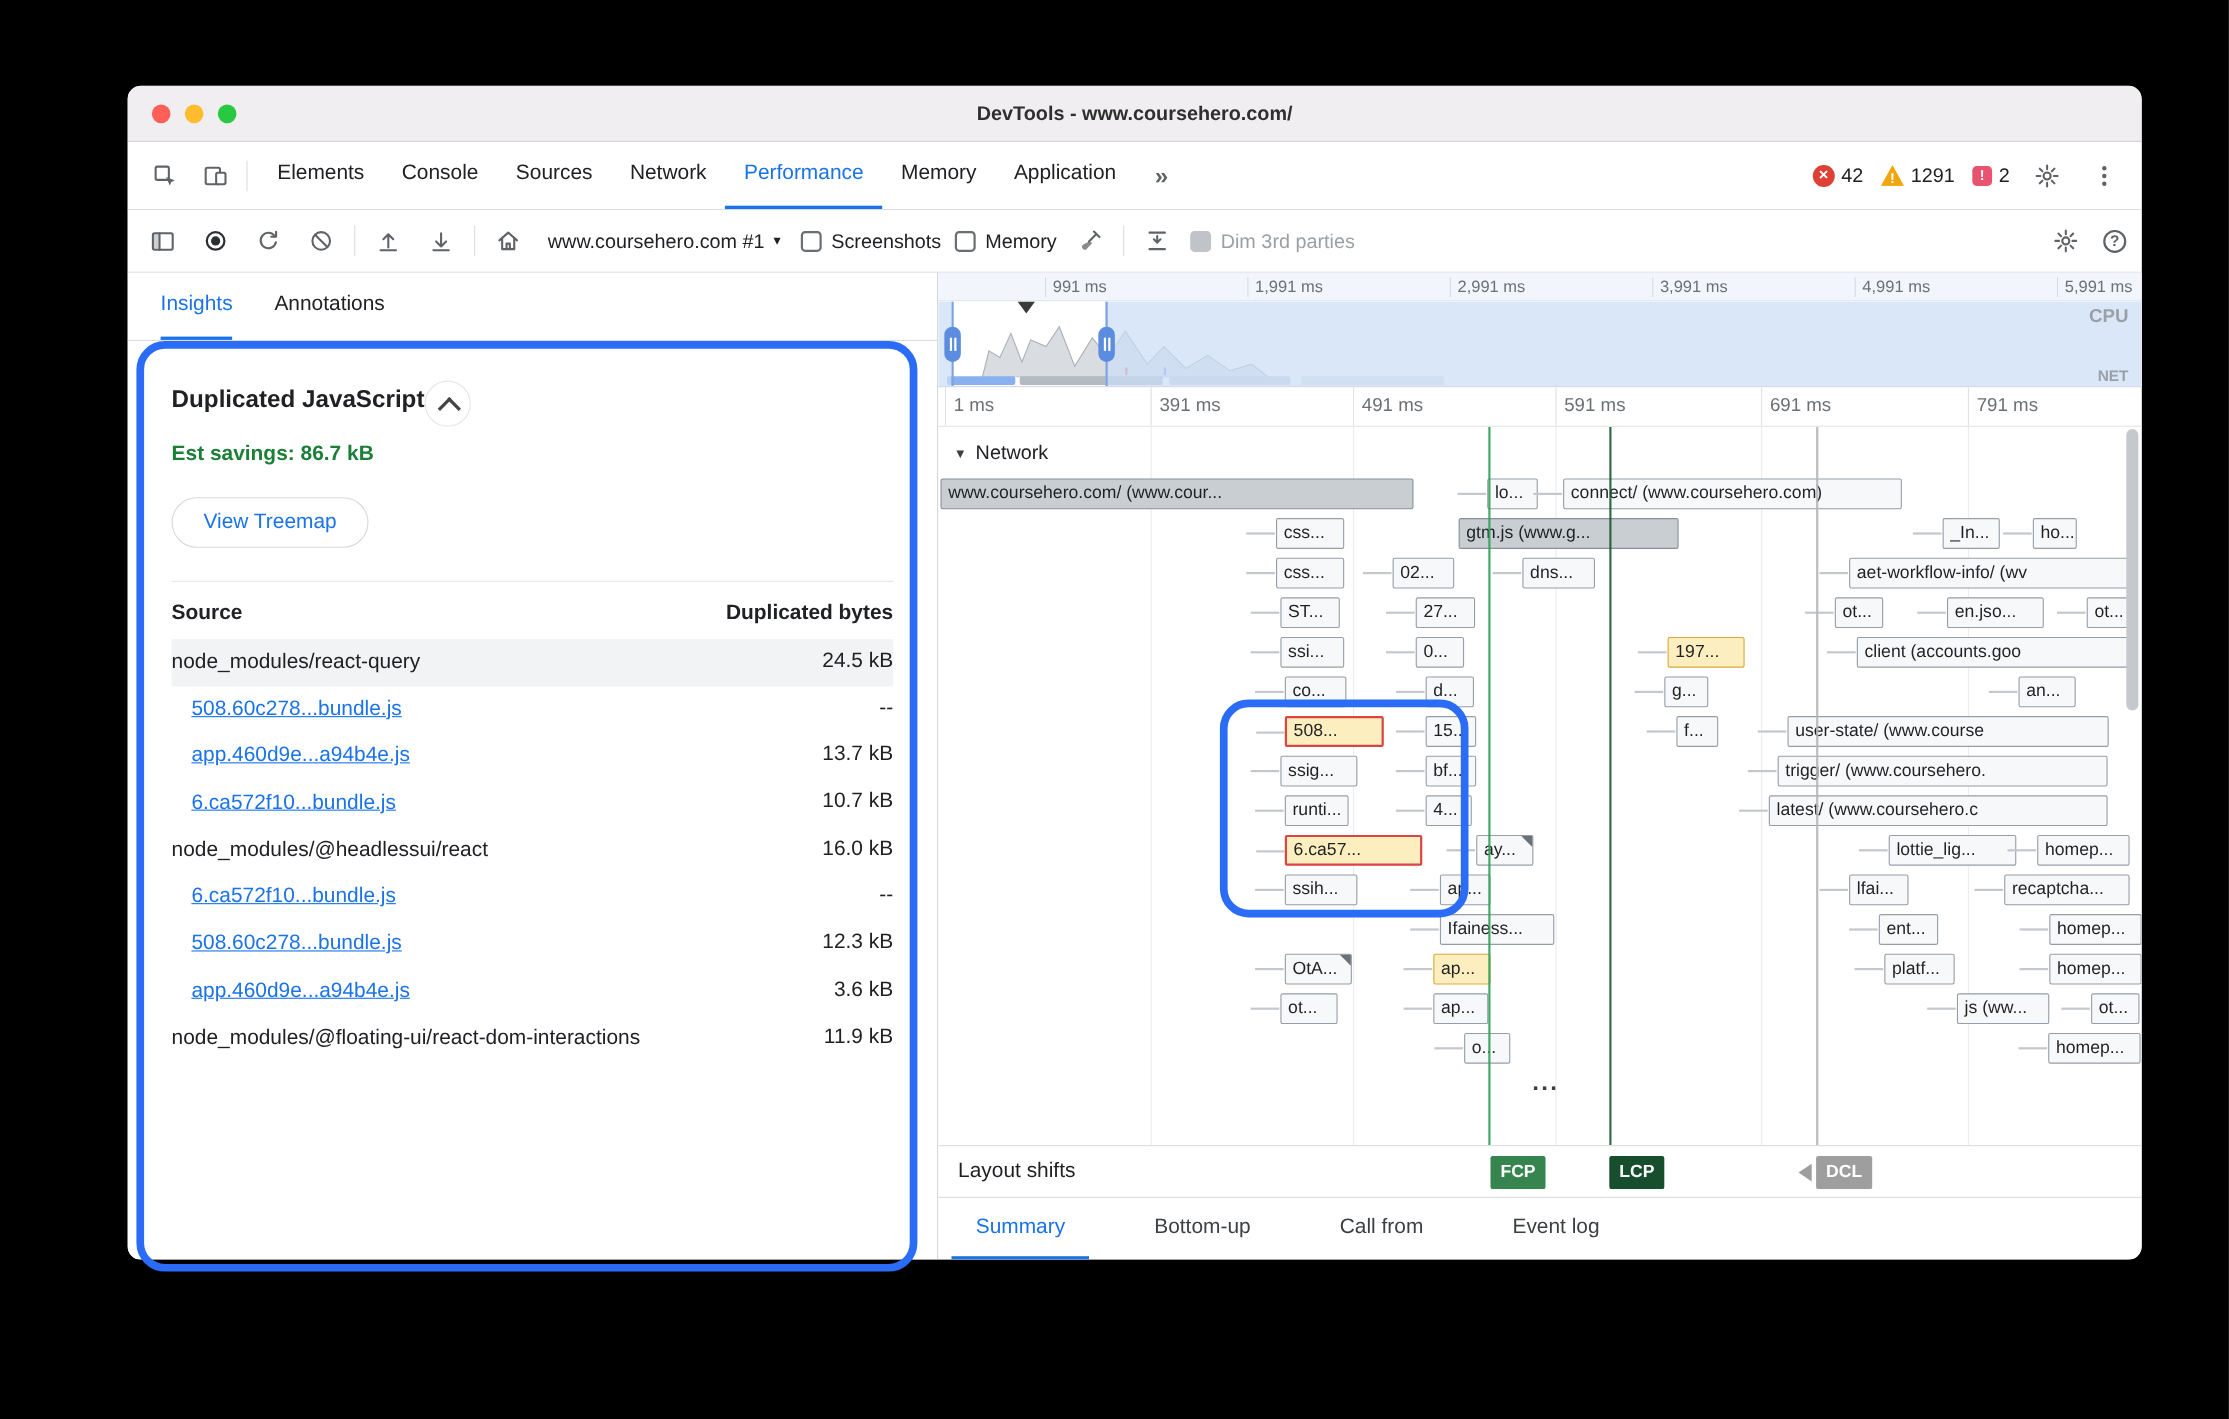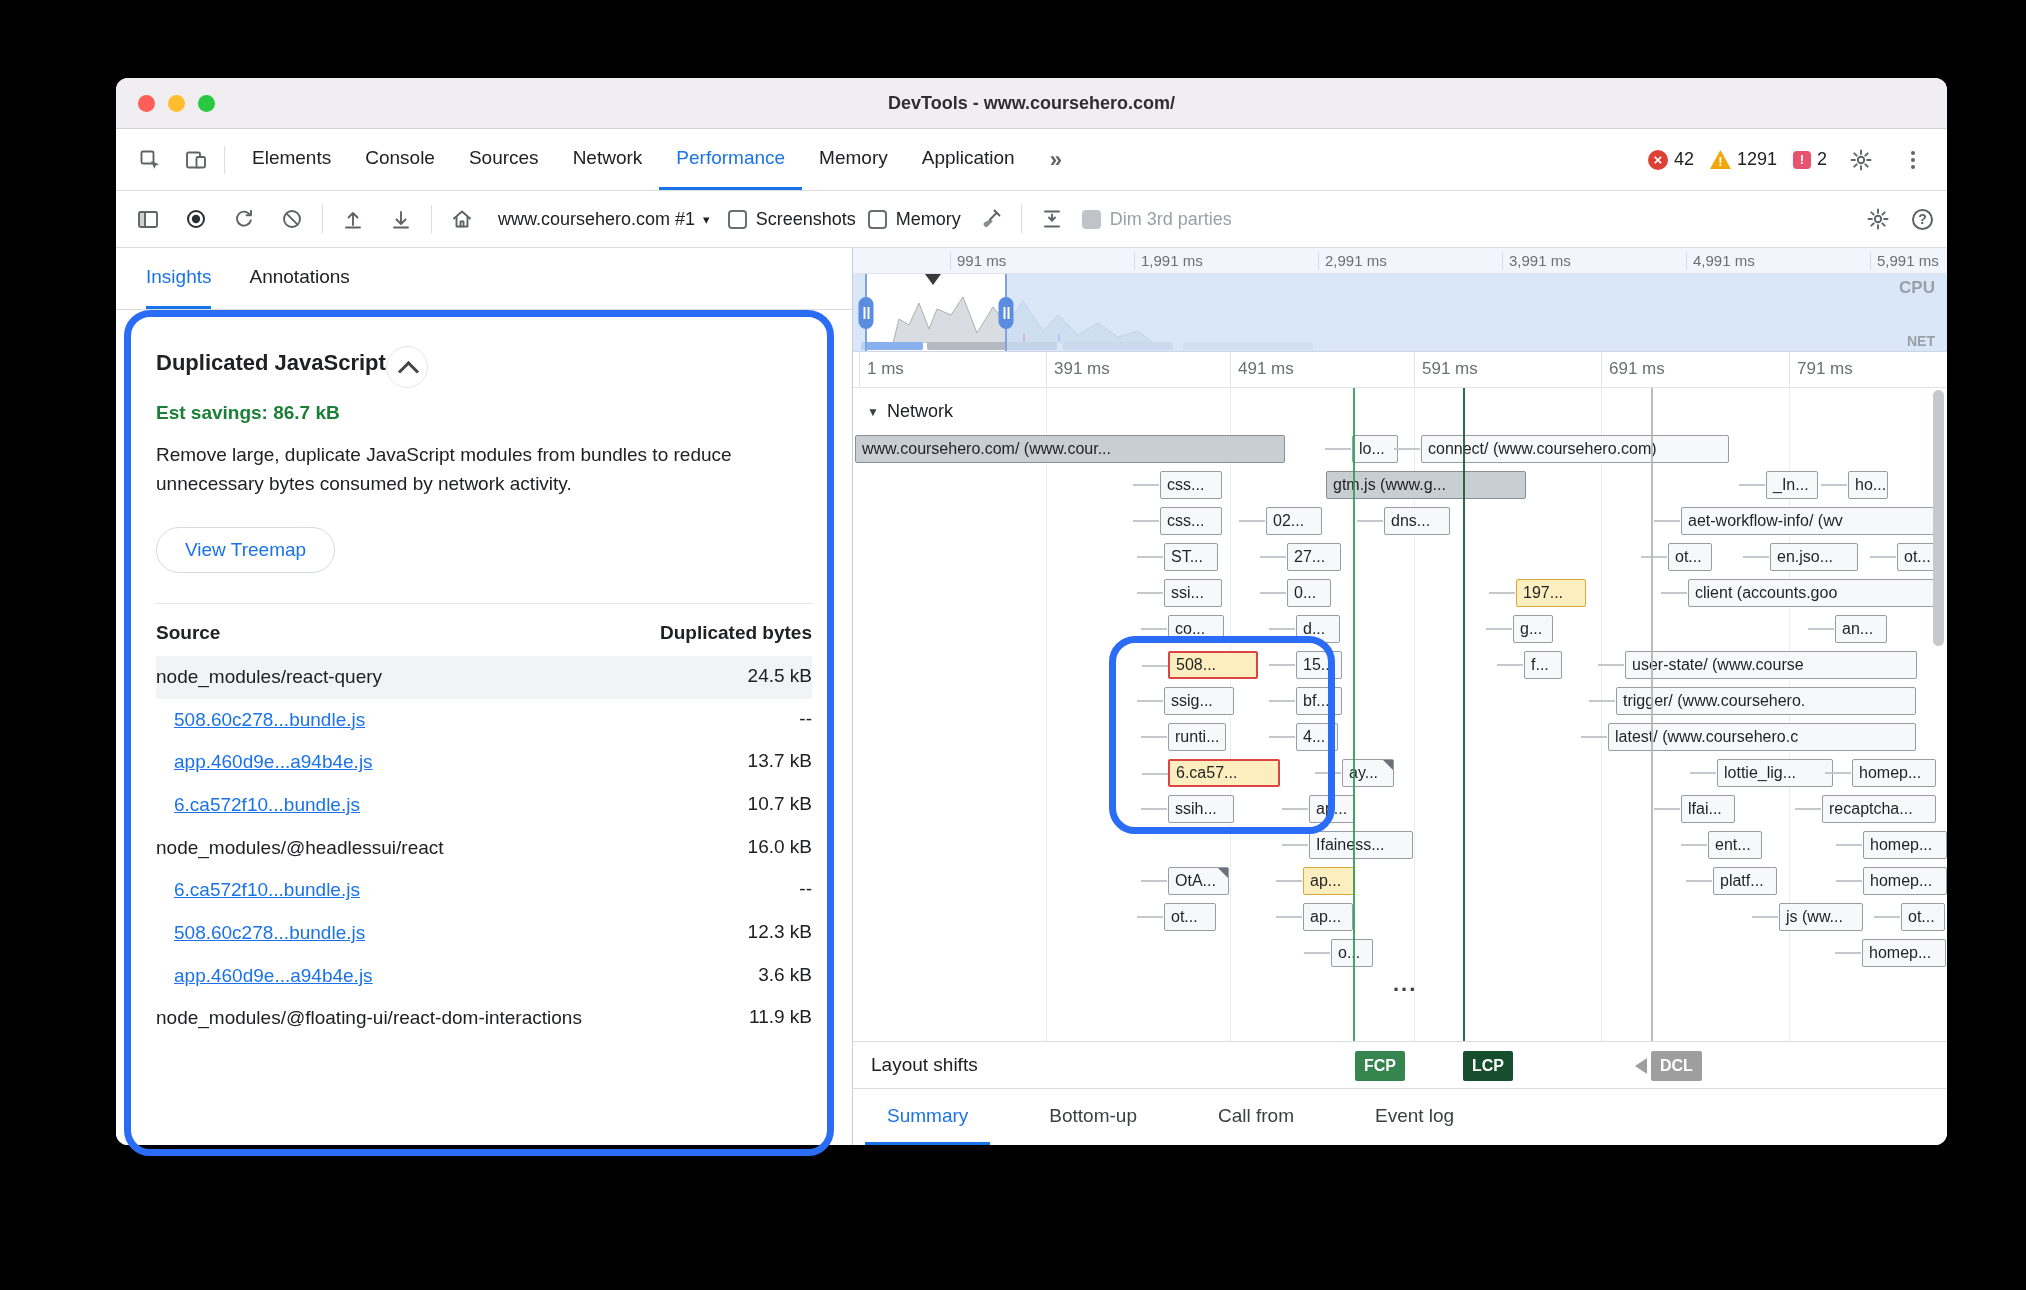--- a/index.html
+++ b/index.html
@@ -317,21 +317,20 @@
         <div class="itabs">
             <div class="itab active">Insights</div>
             <div class="itab">Annotations</div>
           </div>
         <div class="card">
           <div class="card-head">
             <div class="card-title">Duplicated JavaScript</div>
             <div class="chev"></div>
           </div>
           <div class="savings">Est savings: 86.7 kB</div>
-          <div class="desc">Remove large, duplicate JavaScript modules from bundles to reduce unnecessary bytes consumed by network activity.</div>
           <div class="treemap">View Treemap</div>
           <div class="card-divider"></div>
           <div class="thead">
             <span>Source</span>
             <span>Duplicated bytes</span>
           </div>
           <div>
               <div class="trow group shaded">
                 <span class="src">node_modules/react-query</span>
                 <span class="bytes">24.5 kB</span>
@@ -547,21 +546,21 @@
                   <span class="wft">runti...</span>
                 </div>
                 <div class="wf chip" style="left: 443px; width: 42px;">
                   <span class="wft">4...</span>
                 </div>
                 <div class="wf chip" style="left: 755px; width: 308px;">
                   <span class="wft">latest/ (www.coursehero.c</span>
                 </div>
               </div>
               <div class="wrow">
-                <div class="wf r" style="left: 315px; width: 112px;">
+                <div class="wf r" style="left: 315px; width: 125px;">
                   <span class="wft">6.ca57...</span>
                 </div>
                 <div class="wf chip tri" style="left: 489px; width: 52px;">
                   <span class="wft">ay...</span>
                 </div>
                 <div class="wf chip" style="left: 864px; width: 116px;">
                   <span class="wft">lottie_lig...</span>
                 </div>
                 <div class="wf chip" style="left: 999px; width: 84px;">
                   <span class="wft">homep...</span>

